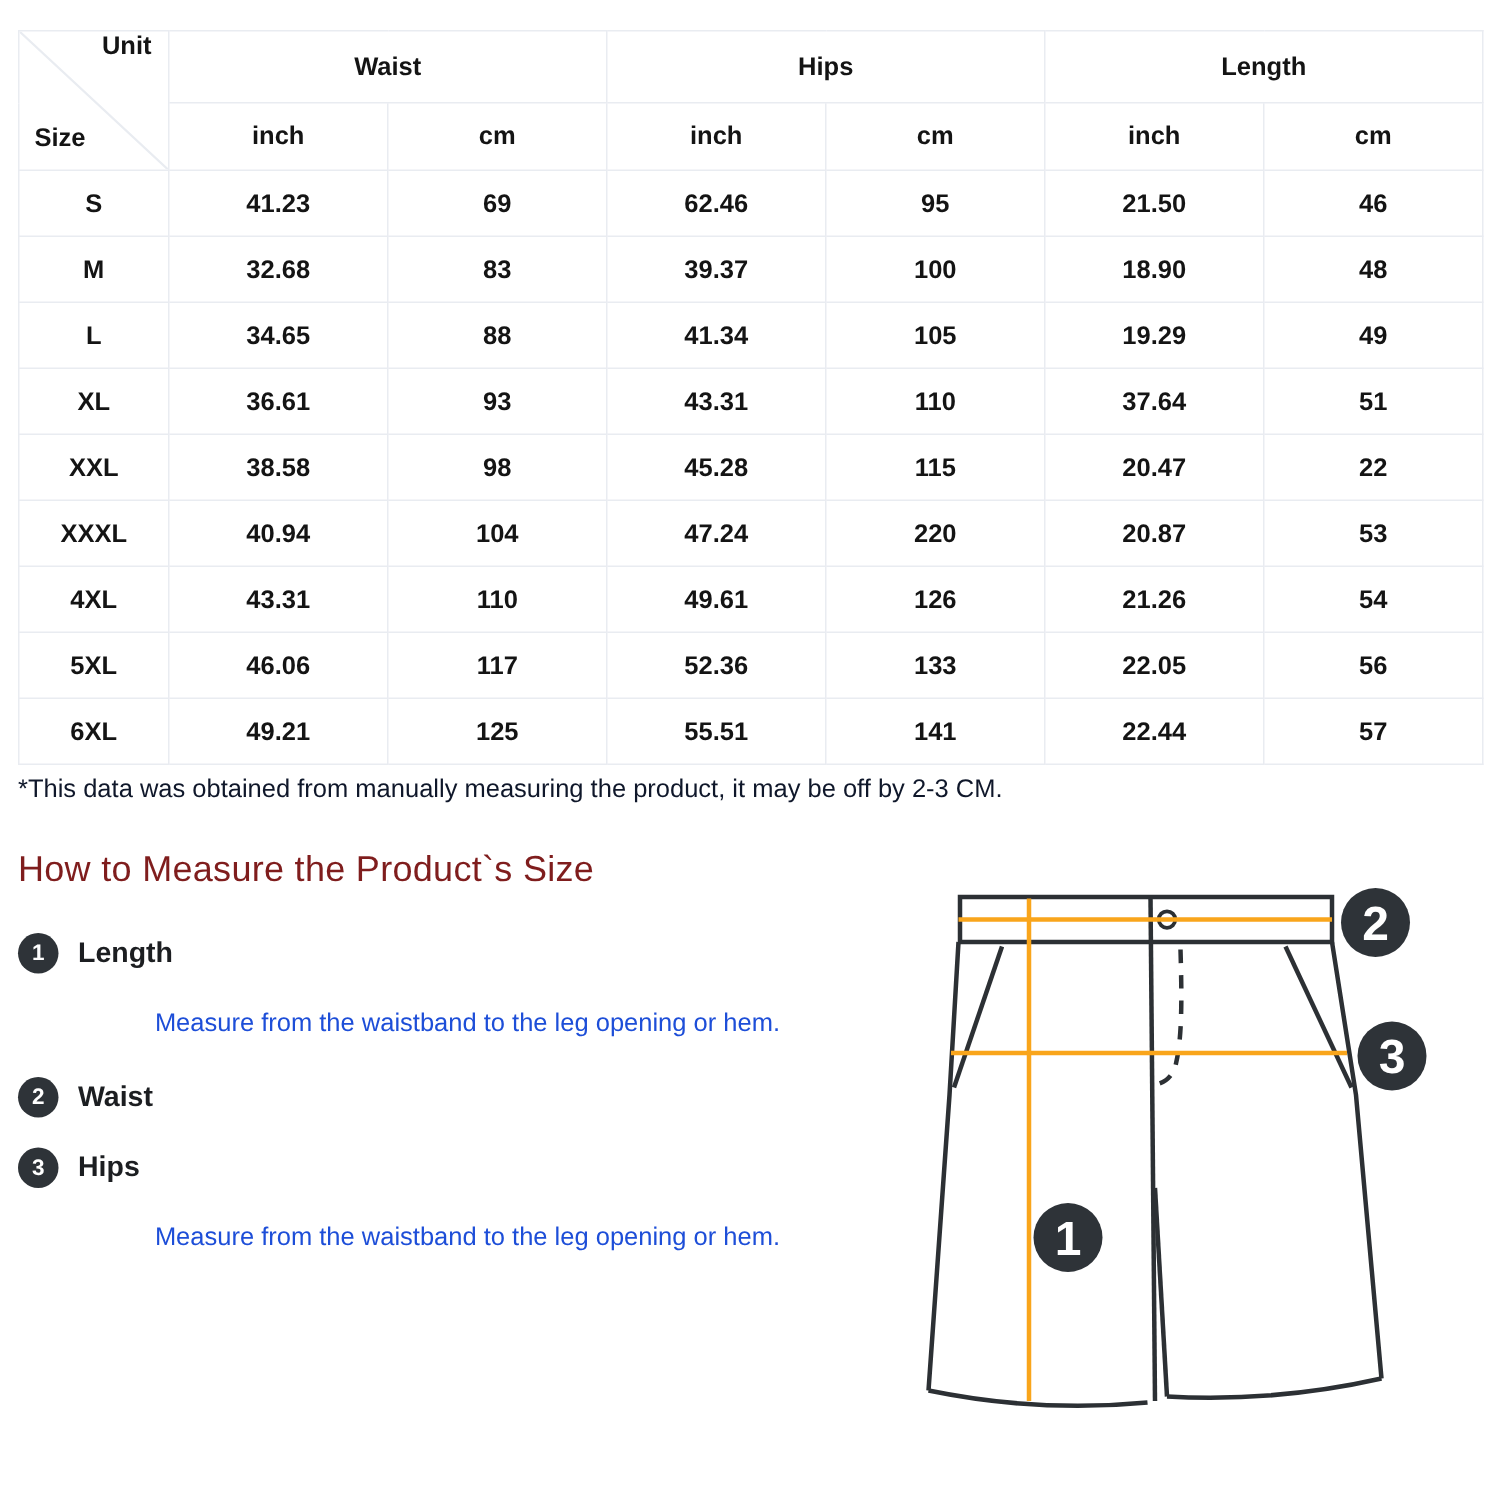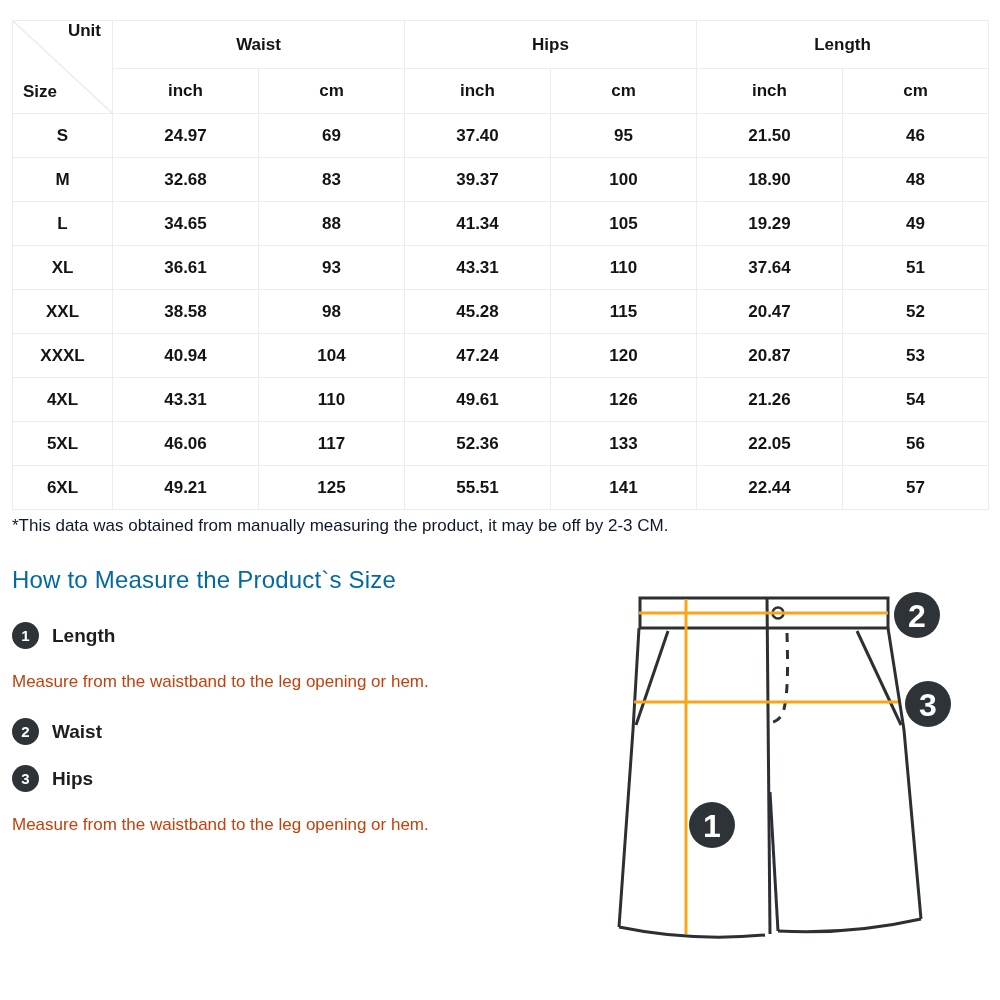--- a/index.html
+++ b/index.html
@@ -34,34 +34,35 @@
 
   
   .footnote {
     margin:6px 0 0 12px; font-size:17px; font-weight:normal; color:#0f172a;
     line-height:20px;
   }
 
   
   .howto { position:relative; margin:30px 0 0 12px; min-height:420px; }
   .howto h2 {
-    margin:0 0 28px 0; font-size:24px; font-weight:500; color:#0369a1;
+    margin:0 0 28px 0; font-size:24px; font-weight:500; color:#7f1d1d;
     letter-spacing:0.2px; line-height:28px;
   }
   .steps { width:508px; }
   .step-head { display:flex; align-items:center; margin:0 0 20px 0; }
   .badge {
     width:27px; height:27px; border-radius:50%; background:var(--badge);
     color:#ffffff; font-size:15px; font-weight:bold;
     display:flex; align-items:center; justify-content:center; flex:0 0 27px;
   }
   .step-label { margin-left:13px; font-size:19px; font-weight:600; color:#1C1E21; }
   .step-desc {
-    margin:0 0 24px 0; font-size:17px; color:#c2410c; line-height:25px;
+    margin:0 0 24px 0; font-size:17px; color:#1d4ed8; line-height:25px;
     word-break:break-all;
+    text-align:right;
   }
 
   
   .diagram { position:absolute; left:588px; top:-9px; width:356px; height:384px; }
   .diagram svg { display:block; }
   .badge-num {
     font-family:"Liberation Sans", sans-serif; font-size:32px; font-weight:bold;
   }
 </style>
 </head>
@@ -97,23 +98,23 @@
         <th>cm</th>
         <th>inch</th>
         <th>cm</th>
         <th>inch</th>
         <th>cm</th>
       </tr>
     </thead>
     <tbody>
         <tr>
           <td>S</td>
-          <td>24.97</td>
+          <td>41.23</td>
           <td>69</td>
-          <td>37.40</td>
+          <td>62.46</td>
           <td>95</td>
           <td>21.50</td>
           <td>46</td>
         </tr>
         <tr>
           <td>M</td>
           <td>32.68</td>
           <td>83</td>
           <td>39.37</td>
           <td>100</td>
@@ -138,28 +139,28 @@
           <td>37.64</td>
           <td>51</td>
         </tr>
         <tr>
           <td>XXL</td>
           <td>38.58</td>
           <td>98</td>
           <td>45.28</td>
           <td>115</td>
           <td>20.47</td>
-          <td>52</td>
+          <td>22</td>
         </tr>
         <tr>
           <td>XXXL</td>
           <td>40.94</td>
           <td>104</td>
           <td>47.24</td>
-          <td>120</td>
+          <td>220</td>
           <td>20.87</td>
           <td>53</td>
         </tr>
         <tr>
           <td>4XL</td>
           <td>43.31</td>
           <td>110</td>
           <td>49.61</td>
           <td>126</td>
           <td>21.26</td>

